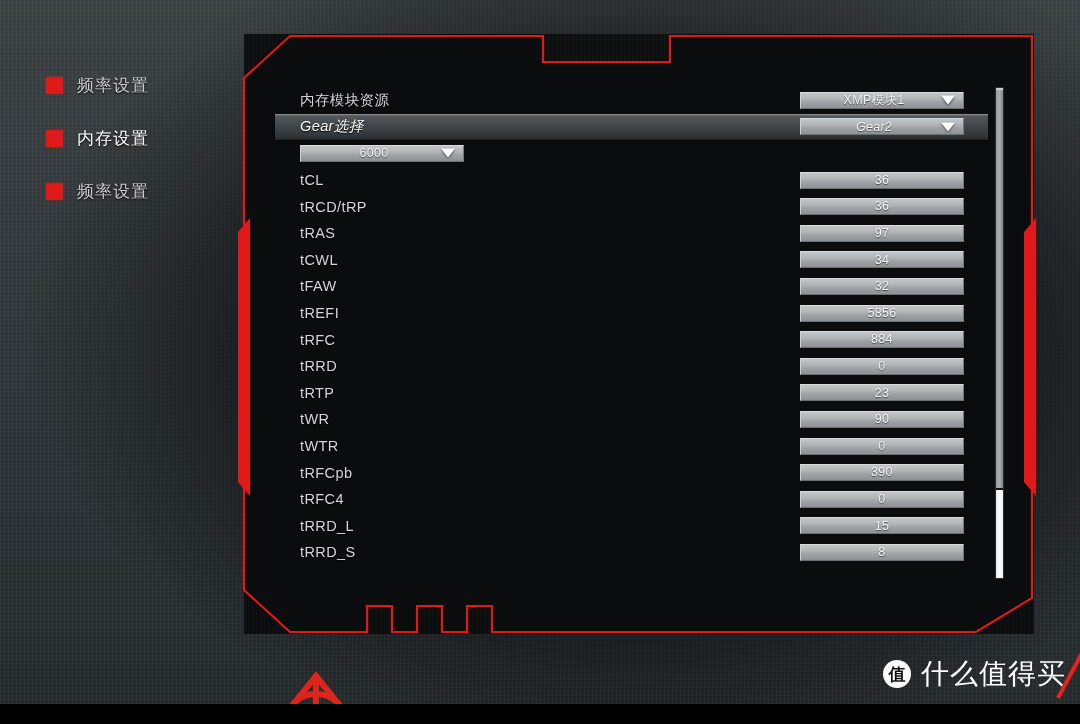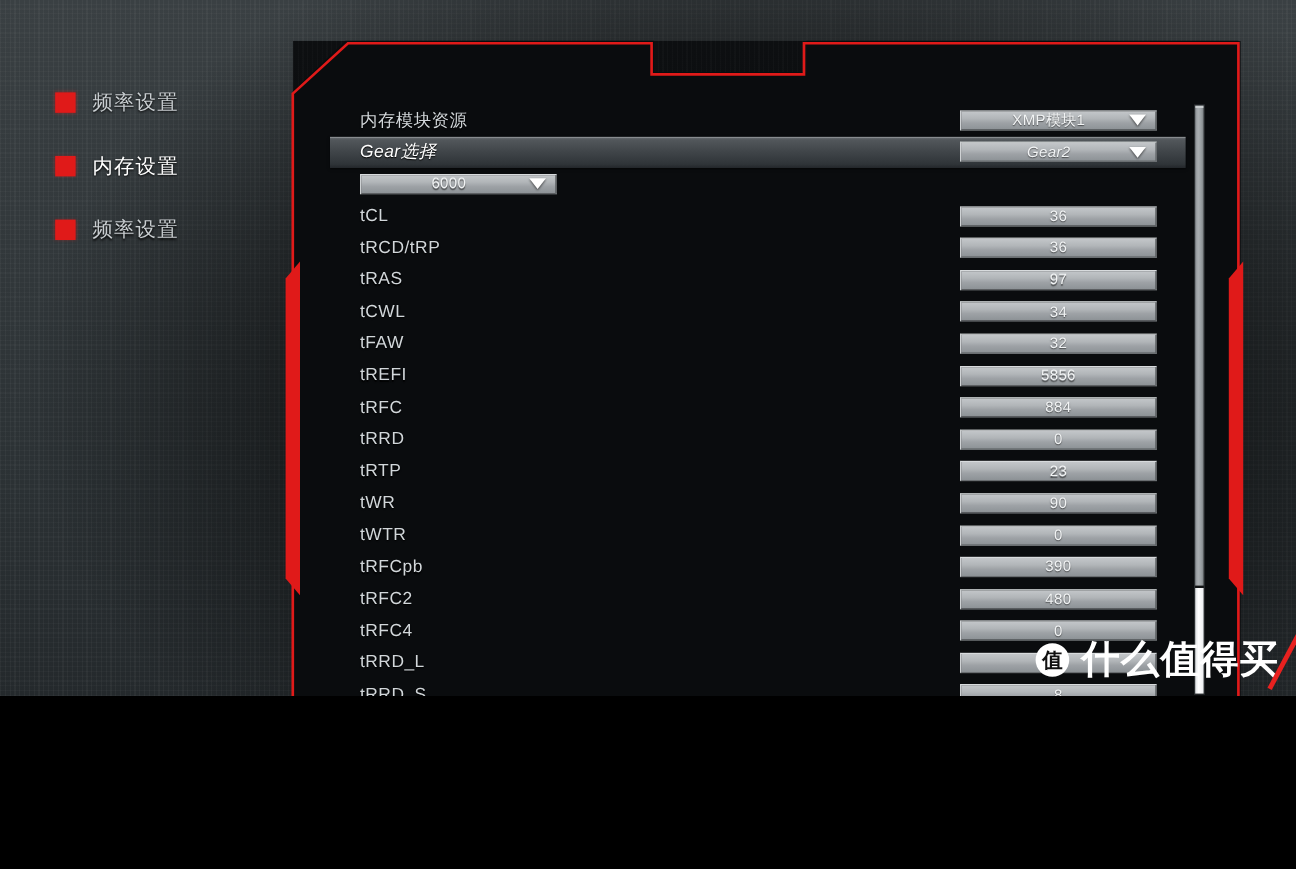--- a/index.html
+++ b/index.html
@@ -7,21 +7,21 @@
     margin: 0;
     padding: 0;
     background: #000;
   }
   body {
     font-family: "Liberation Sans", "DejaVu Sans", sans-serif;
   }
   #screen {
     position: relative;
     width: 1080px;
-    height: 580px;
+    height: 704px;
     overflow: hidden;
     background:
       repeating-linear-gradient(90deg, rgba(255,255,255,0.035) 0px, rgba(255,255,255,0.035) 1px, rgba(0,0,0,0) 1px, rgba(0,0,0,0) 4px),
       repeating-linear-gradient(0deg, rgba(255,255,255,0.022) 0px, rgba(255,255,255,0.022) 1px, rgba(0,0,0,0) 1px, rgba(0,0,0,0) 4px),
       linear-gradient(180deg, #3a4043 0%, #32383b 35%, #2b3134 70%, #24292c 100%);
   }
 
   
   #backdrop {
     position: absolute;
@@ -201,24 +201,24 @@
     color: #111;
     font-size: 17px;
     display: flex;
     align-items: center;
     justify-content: center;
     margin-right: 10px;
     font-weight: bold;
     line-height: 1;
   }
   #wm-text {
-    font-size: 32px;
+    font-size: 28px;
     color: #ffffff;
     letter-spacing: 1px;
-    font-weight: bold;
+    font-weight: normal;
   }
   #wm-slash {
     position: absolute;
     right: 6px;
     bottom: -6px;
     width: 4px;
     height: 58px;
     background: #e8211f;
     transform: rotate(28deg);
     transform-origin: bottom center;
@@ -368,26 +368,20 @@
       </span>
     </div>
 
     <div class="row">
       <span class="row-label">tRFCpb</span>
       <span class="value-box">
         <span class="value-text">390</span>
       </span>
     </div>
 
-    <div class="row">
-      <span class="row-label">tRFC2</span>
-      <span class="value-box">
-        <span class="value-text">480</span>
-      </span>
-    </div>
 
     <div class="row">
       <span class="row-label">tRFC4</span>
       <span class="value-box">
         <span class="value-text">0</span>
       </span>
     </div>
 
     <div class="row">
       <span class="row-label">tRRD_L</span>

